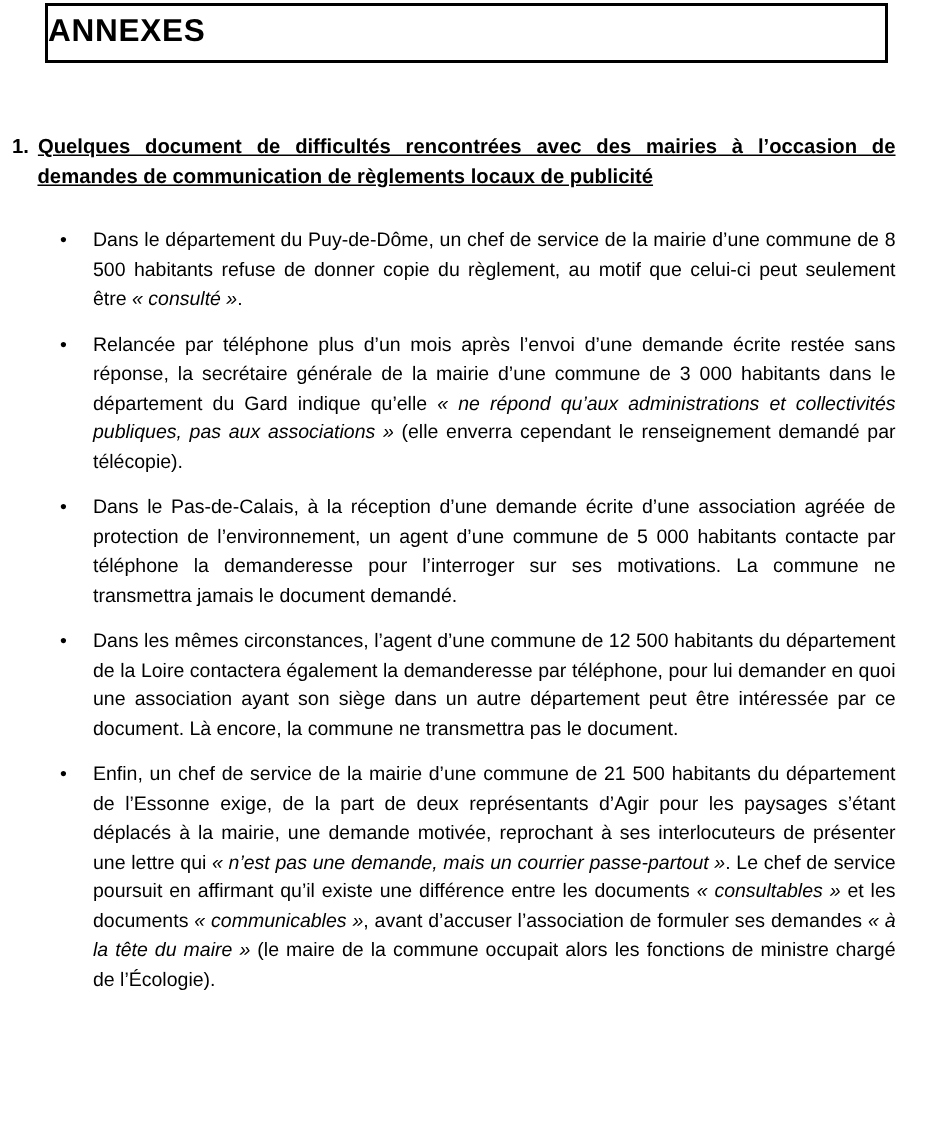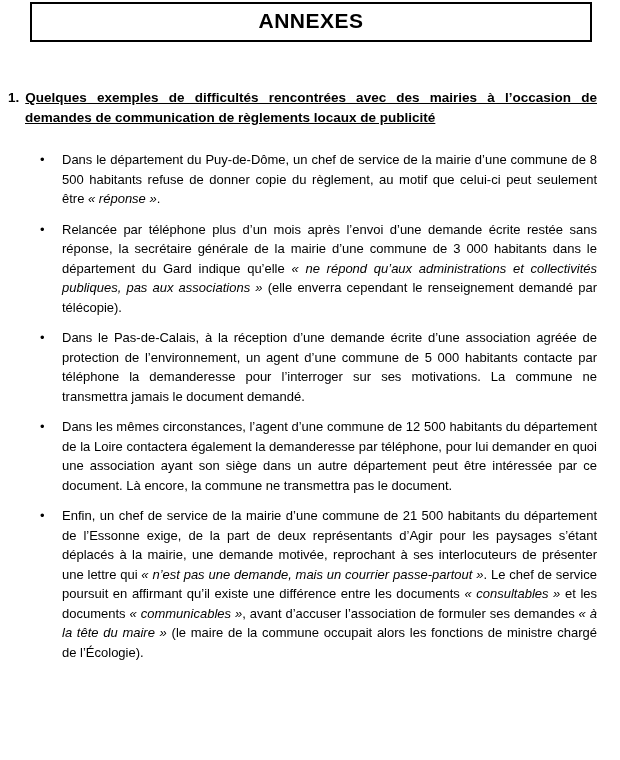--- a/index.html
+++ b/index.html
@@ -16,21 +16,20 @@
   }
   .page {
     width: 620px;
     height: 760px;
     box-sizing: border-box;
     position: relative;
   }
   .title-box {
     margin: 2px 28px 0 30px;
     border: 2px solid #000000;
-    text-align: center;
     padding: 5px 0 7px 0;
   }
   .page-title {
     margin: 0;
     font-size: 21px;
     font-weight: bold;
     letter-spacing: 0.5px;
   }
   .section-heading {
     margin: 46px 23px 0 8px;
@@ -74,24 +73,24 @@
 </head>
 <body>
 
 <div class="page">
 
   <div class="title-box">
     <h1 class="page-title">ANNEXES</h1>
   </div>
 
   <div class="section-heading">
-    <span class="section-number">1.</span><span class="section-heading-text">Quelques exemples de difficultés rencontrées avec des mairies à l’occasion de demandes de communication de règlements locaux de publicité</span>
+    <span class="section-number">1.</span><span class="section-heading-text">Quelques document de difficultés rencontrées avec des mairies à l’occasion de demandes de communication de règlements locaux de publicité</span>
   </div>
 
   <ul class="bullet-list">
-      <li class="bullet-item"><span class="bullet-marker">•</span><span><span>Dans le département du Puy-de-Dôme, un chef de service de la mairie d’une commune de 8 500 habitants refuse de donner copie du règlement, au motif que celui-ci peut seulement être </span><span class="italic">« réponse »</span><span>.</span></span></li>
+      <li class="bullet-item"><span class="bullet-marker">•</span><span><span>Dans le département du Puy-de-Dôme, un chef de service de la mairie d’une commune de 8 500 habitants refuse de donner copie du règlement, au motif que celui-ci peut seulement être </span><span class="italic">« consulté »</span><span>.</span></span></li>
       <li class="bullet-item"><span class="bullet-marker">•</span><span><span>Relancée par téléphone plus d’un mois après l’envoi d’une demande écrite restée sans réponse, la secrétaire générale de la mairie d’une commune de 3 000 habitants dans le département du Gard indique qu’elle </span><span class="italic">« ne répond qu’aux administrations et collectivités publiques, pas aux associations »</span><span> (elle enverra cependant le renseignement demandé par télécopie).</span></span></li>
       <li class="bullet-item"><span class="bullet-marker">•</span><span><span>Dans le Pas-de-Calais, à la réception d’une demande écrite d’une association agréée de protection de l’environnement, un agent d’une commune de 5 000 habitants contacte par téléphone la demanderesse pour l’interroger sur ses motivations. La commune ne transmettra jamais le document demandé.</span></span></li>
       <li class="bullet-item"><span class="bullet-marker">•</span><span><span>Dans les mêmes circonstances, l’agent d’une commune de 12 500 habitants du département de la Loire contactera également la demanderesse par téléphone, pour lui demander en quoi une association ayant son siège dans un autre département peut être intéressée par ce document. Là encore, la commune ne transmettra pas le document.</span></span></li>
       <li class="bullet-item"><span class="bullet-marker">•</span><span><span>Enfin, un chef de service de la mairie d’une commune de 21 500 habitants du département de l’Essonne exige, de la part de deux représentants d’Agir pour les paysages s’étant déplacés à la mairie, une demande motivée, reprochant à ses interlocuteurs de présenter une lettre qui </span><span class="italic">« n’est pas une demande, mais un courrier passe-partout »</span><span>. Le chef de service poursuit en affirmant qu’il existe une différence entre les documents </span><span class="italic">« consultables »</span><span> et les documents </span><span class="italic">« communicables »</span><span>, avant d’accuser l’association de formuler ses demandes </span><span class="italic">« à la tête du maire »</span><span> (le maire de la commune occupait alors les fonctions de ministre chargé de l’Écologie).</span></span></li>
     </ul>
 
 </div>
 
 </body></html>

